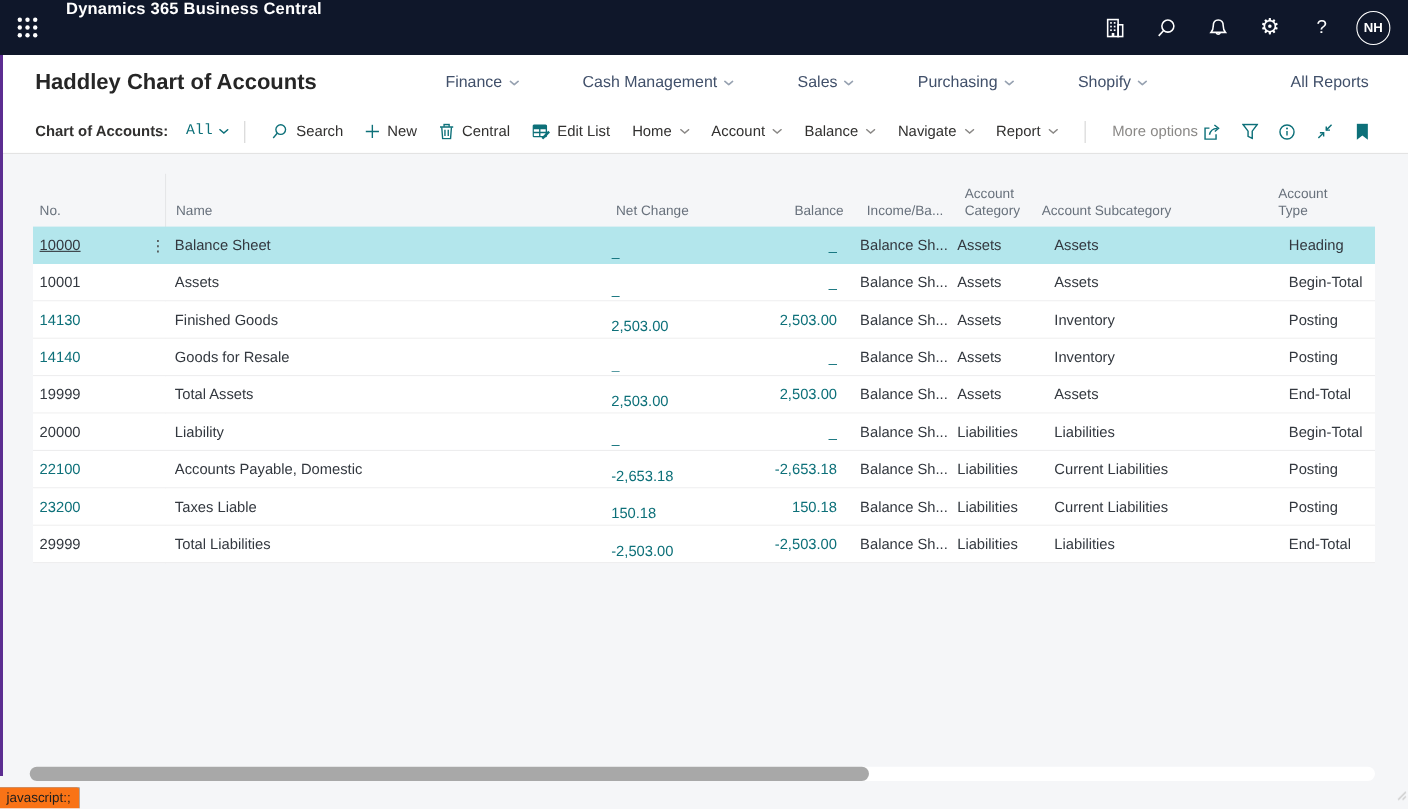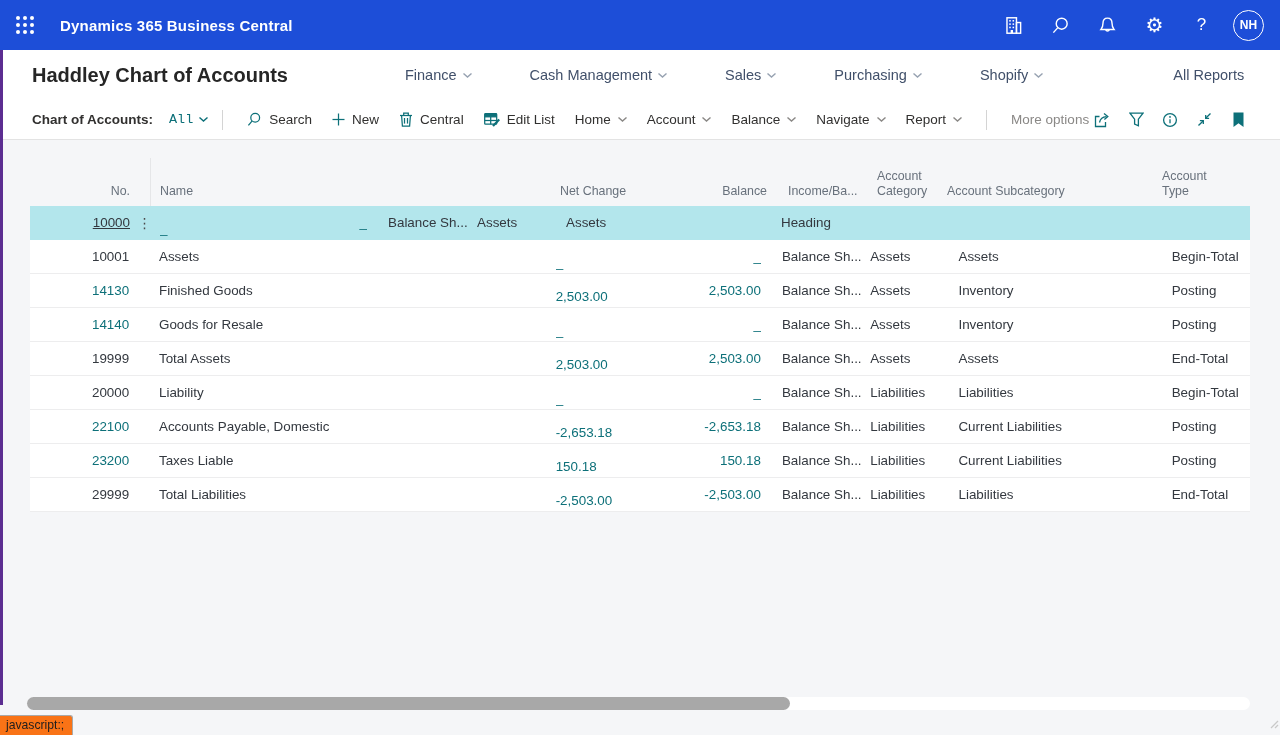--- a/index.html
+++ b/index.html
@@ -1,20 +1,20 @@
 <!DOCTYPE html>
 <html style="--accent: #0d7079; --selection: #b3e6ec; --purple: #5c2d91;"><head>
 <meta charset="utf-8">
 <style>
   * { margin:0; padding:0; box-sizing:border-box; }
   html,body { width:1280px; height:735px; overflow:hidden;
     font-family:"Liberation Sans", sans-serif; background:#f5f6f8; }
 
   
-  .topbar { height:50px; background:#1d4ed8; display:flex; align-items:center; color:#fff; }
+  .topbar { height:50px; background:#0f172a; display:flex; color:#fff; }
   .waffle { width:50px; height:50px; display:flex; align-items:center; justify-content:center; cursor:pointer; }
   .waffle-grid { display:grid; grid-template-columns:repeat(3,4px); grid-template-rows:repeat(3,4px); gap:3px; }
   .waffle-grid span { width:4px; height:4px; background:#fff; border-radius:50%; }
   .app-title { font-size:15px; font-weight:700; margin-left:10px; letter-spacing:.2px; }
   .topbar-right { margin-left:auto; display:flex; align-items:center; margin-right:10px; }
   .tb-icon { width:47px; height:50px; display:flex; align-items:center; justify-content:center; cursor:pointer; color:#fff; }
   .tb-icon svg { stroke:#fff; fill:none; stroke-width:1.2; }
   .gear-glyph { font-size:20px; line-height:1; }
   .help-glyph { font-size:17px; }
   .avatar { width:31px; height:31px; border:1.5px solid #fff; border-radius:50%;
@@ -48,21 +48,21 @@
 
   
   .content { position:relative; height:595px; background:#f5f6f8; }
   .frozen-line { position:absolute; left:150px; top:18px; width:1px; height:354px; background:#e5e6e8; }
   .grid { position:absolute; left:30px; top:18px; width:1220px; }
   .t-header { display:flex; align-items:flex-end; height:48px; padding-bottom:7px; }
   .hcell { font-size:12.4px; color:#68717c; line-height:1.2; cursor:pointer; }
   .t-row { display:flex; align-items:center; height:34px; background:#fff; border-bottom:1px solid #ededee; cursor:pointer; }
   .t-row.selected { background:var(--selection); border-bottom-color:var(--selection); }
   .cell { font-size:13.4px; color:#33383f; white-space:nowrap; overflow:hidden; }
-  .c-no   { width:100px; padding-left:6px;text-align:right; }
+  .c-no   { width:100px; padding-left:6px; }
   .c-menu { width:30px; text-align:center; }
   .c-name { width:400px; }
   .c-net  { width:87px;  text-align:left;margin-top:12px; }
   .c-bal  { width:120px; text-align:right; }
   .c-inc  { width:89px;  margin-left:21px; text-overflow:clip; }
   .c-cat  { width:89px; }
   .c-sub  { width:215px; }
   .c-type { width:79px; overflow:visible; }
   .hcell.c-cat, .hcell.c-type { max-width:70px; }
   .link { color:var(--accent); }
@@ -313,20 +313,21 @@
         <div class="hcell c-bal">Balance</div>
         <div class="hcell c-inc">Income/Ba...</div>
         <div class="hcell c-cat">Account Category</div>
         <div class="hcell c-sub">Account Subcategory</div>
         <div class="hcell c-type">Account Type</div>
       </div>
     <div id="tbody">
         <div class="t-row selected">
           <div class="cell c-no underline">10000</div>
           <div class="cell c-menu"><span class="row-menu">⋮</span></div>
+          <div class="cell c-name">Balance Sheet</div>
           <div class="cell c-net link">_</div>
           <div class="cell c-bal link">_</div>
           <div class="cell c-inc">Balance Sh...</div>
           <div class="cell c-cat">Assets</div>
           <div class="cell c-sub">Assets</div>
           <div class="cell c-type">Heading</div>
         </div>
         <div class="t-row">
           <div class="cell c-no">10001</div>
           <div class="cell c-menu"></div>

